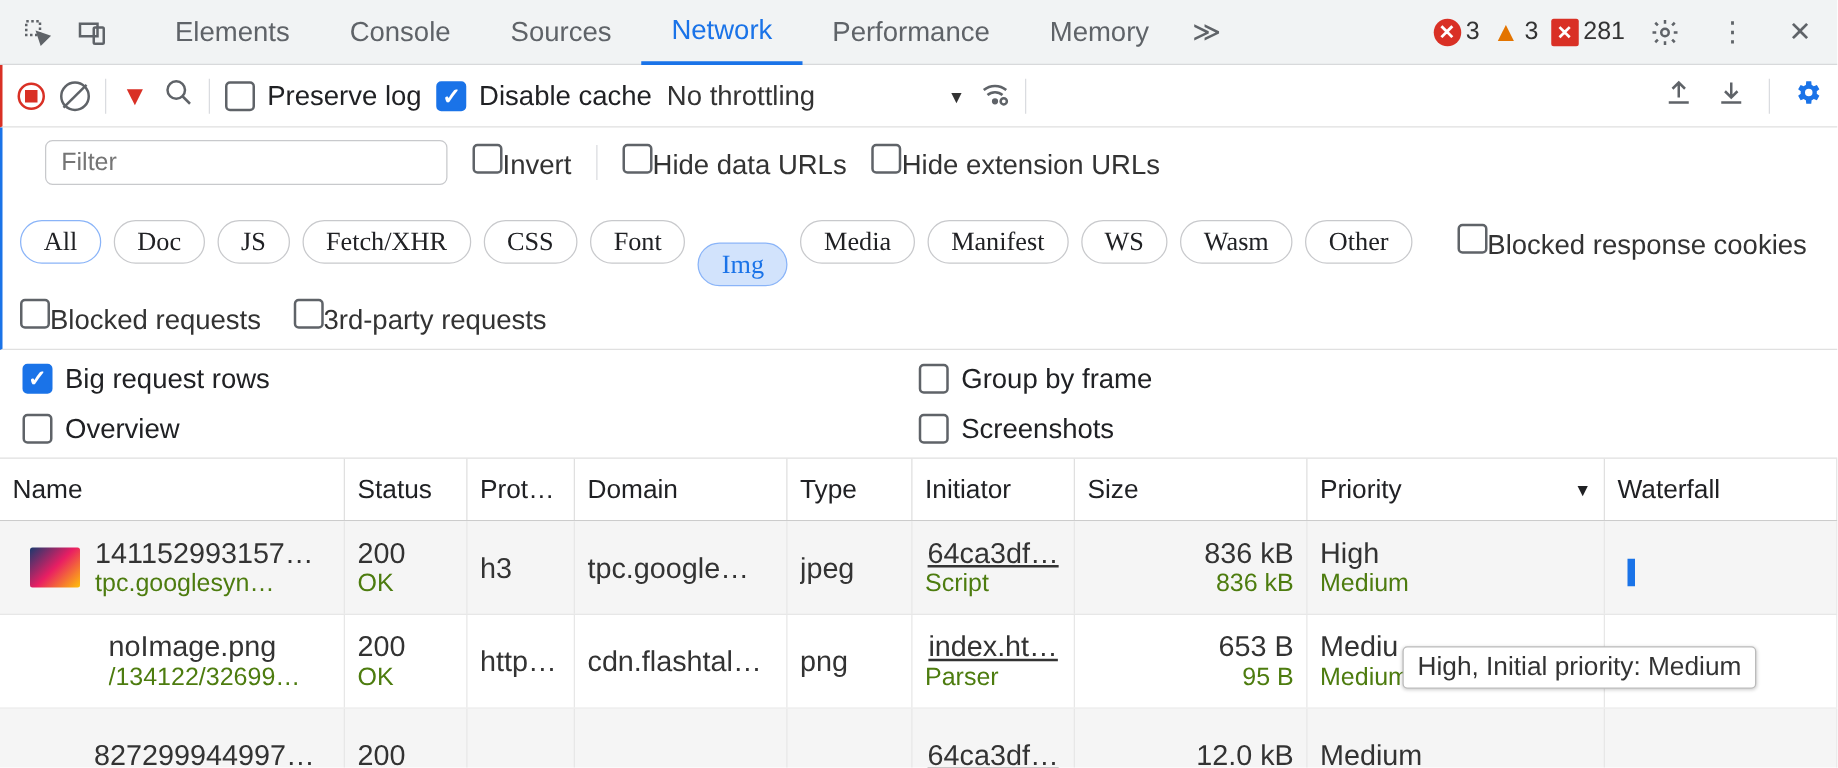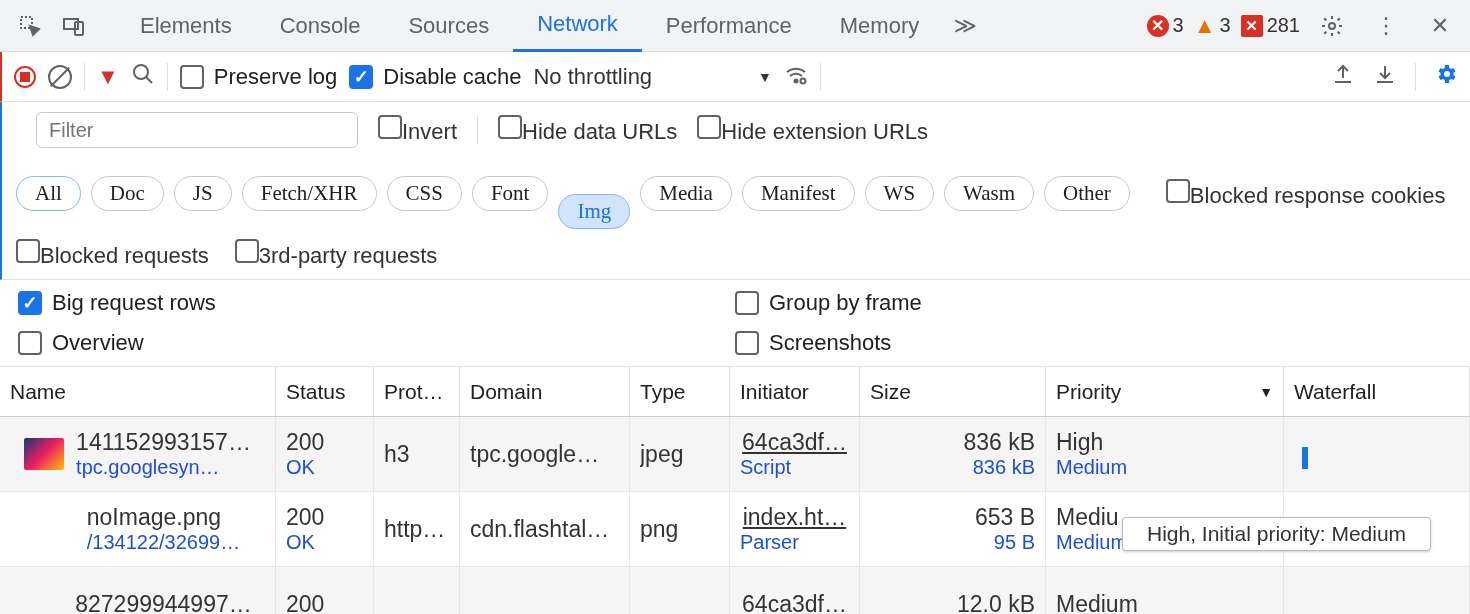--- a/index.html
+++ b/index.html
@@ -50,29 +50,29 @@
 .grid-head > div { border-right: 1px solid #e0e0e0; padding: 0 10px; display: flex; align-items: center; font-size: 21px; color: #202124; overflow: hidden; white-space: nowrap; }
 .grid-head .sort { margin-left: auto; font-size: 14px; }
 .grid-body { }
 .grid-row { display: grid; grid-template-columns: 276px 98px 86px 170px 100px 130px 186px 238px 1fr; height: 75px; border-bottom: 1px solid #e7e7e7; }
 .grid-row.alt { background: #f5f5f5; }
 .grid-row > div { border-right: 1px solid #e7e7e7; padding: 6px 10px; display: flex; flex-direction: column; justify-content: center; overflow: hidden; }
 .cell-name { flex-direction: row !important; align-items: center; gap: 12px; }
 .thumb { width: 40px; height: 32px; background: linear-gradient(135deg,#1a3a6e,#e91e63,#ffc107); border-radius: 2px; flex-shrink: 0; }
 .ntext { display: flex; flex-direction: column; overflow: hidden; }
 .l1 { white-space: nowrap; overflow: hidden; text-overflow: ellipsis; font-size: 23px; }
-.l2 { white-space: nowrap; overflow: hidden; text-overflow: ellipsis; font-size: 20px; color: #1d4ed8; }
+.l2 { white-space: nowrap; overflow: hidden; text-overflow: ellipsis; font-size: 20px; color: #4d7c0f; }
 .underl { text-decoration: underline; text-align: center; }
 .size-cell { text-align: right; }
 .size-cell .l1, .size-cell .l2 { text-align: right; }
 .wf { position: relative; }
 .wf-bar { position: absolute; top: 30px; left: 18px; width: 6px; height: 22px; background: #1a73e8; }
 
 
-.tooltip { position: absolute; top: 517px; left: 1122px; background: #fff; border: 1px solid #bbb; border-radius: 4px; padding: 4px 24px; font-size: 21px; box-shadow: 0 1px 3px rgba(0,0,0,.2); z-index: 100; }
+.tooltip { position: absolute; top: 517px; left: 1122px; background: #fff; border: 1px solid #bbb; border-radius: 4px; padding: 4px 11px; font-size: 21px; box-shadow: 0 1px 3px rgba(0,0,0,.2); z-index: 100; }
 
 
 .svg { width: 24px; height: 24px; }
 </style>
 </head>
 <body>
 
 <div class="tabbar">
   <div class="icon-btn">
     <svg class="svg" viewBox="0 0 24 24" fill="none" stroke="currentColor" stroke-width="2">

